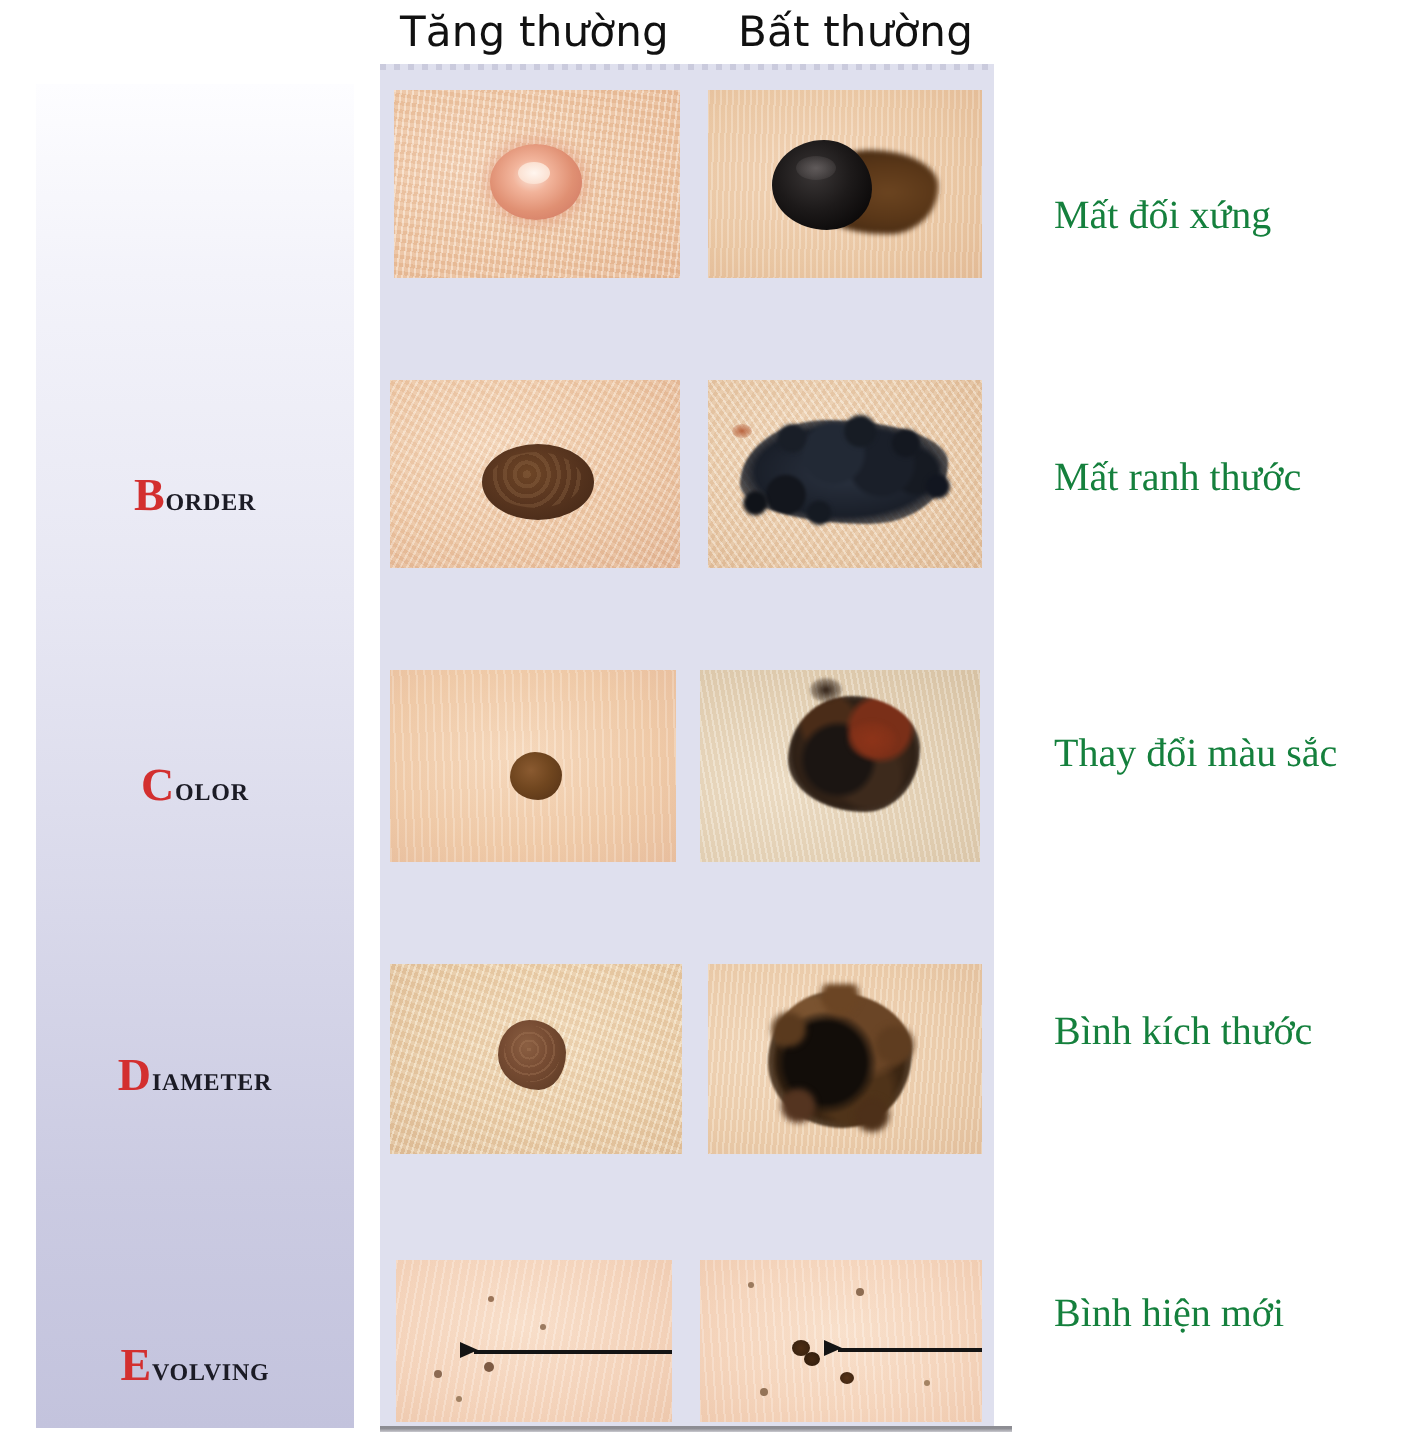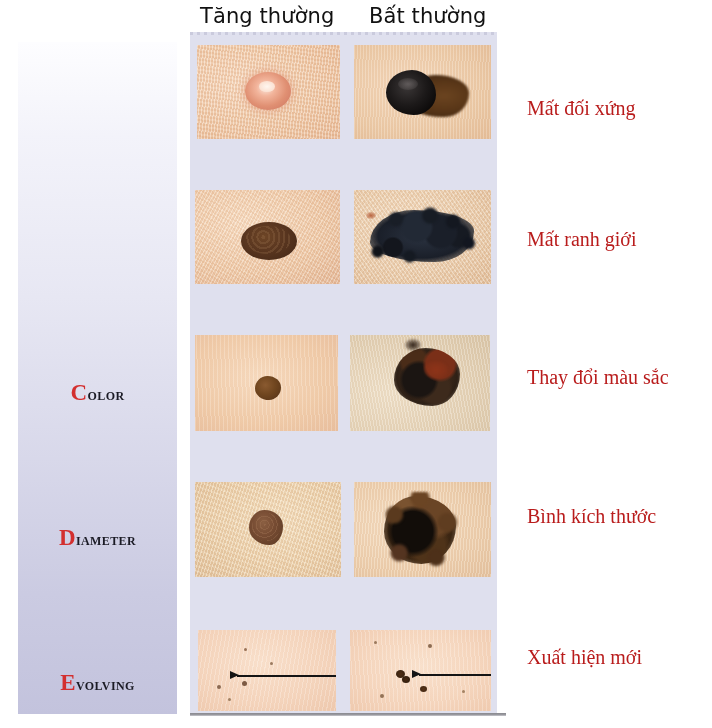--- a/index.html
+++ b/index.html
@@ -104,21 +104,21 @@
   .lesion {
     position: absolute;
   }
 
   
   .desc {
     position: absolute;
     left: 527px;
     font-family: "Liberation Serif", "DejaVu Serif", serif;
     font-size: 20px;
-    color: #b91c1c;
+    color: #15803d;
     white-space: nowrap;
   }
 
   
   .arrow-line {
     position: absolute;
     height: 1.6px;
     background: #141414;
   }
   .arrow-head {
@@ -131,20 +131,23 @@
 </style>
 </head>
 <body>
 
 <div class="col-header" id="hdr-normal">Tăng thường</div>
 <div class="col-header" id="hdr-abnormal">Bất thường</div>
 
 <div id="abcde-panel">
 
 
+  <div class="abcde-row" style="top:193px">
+    <span class="abcde-label"><span class="initial" style="color:#d32f2f">B</span><span>order</span></span>
+  </div>
 
   <div class="abcde-row" style="top:338px">
     <span class="abcde-label"><span class="initial" style="color:#d32f2f">C</span><span>olor</span></span>
   </div>
 
   <div class="abcde-row" style="top:628px">
     <span class="abcde-label"><span class="initial" style="color:#d32f2f">E</span><span>volving</span></span>
   </div>
 
   <div class="abcde-row" style="top:483px">
@@ -310,16 +313,16 @@
     <div class="lesion" style="left:30px; top:64px; width:4px; height:4px; border-radius:50%; background:#947357;"></div>
     <div class="lesion" style="left:112px; top:60px; width:3px; height:3px; border-radius:50%; background:#a48363;"></div>
     <div class="arrow-line" style="left:69px; top:44px; width:73px;"></div>
     <div class="arrow-head" style="left:62px; top:40px; transform: rotate(180deg);"></div>
   </div>
 </div>
 
 <div id="baseline-rule"></div>
 
 <div class="desc" style="top:97px">Mất đối xứng</div>
-<div class="desc" style="top:228px">Mất ranh giới</div>
+<div class="desc" style="top:228px">Mất ranh thước</div>
 <div class="desc" style="top:366px">Thay đổi màu sắc</div>
 <div class="desc" style="top:505px">Bình kích thước</div>
-<div class="desc" style="top:646px">Xuất hiện mới</div>
+<div class="desc" style="top:646px">Bình hiện mới</div>
 
 </body></html>

